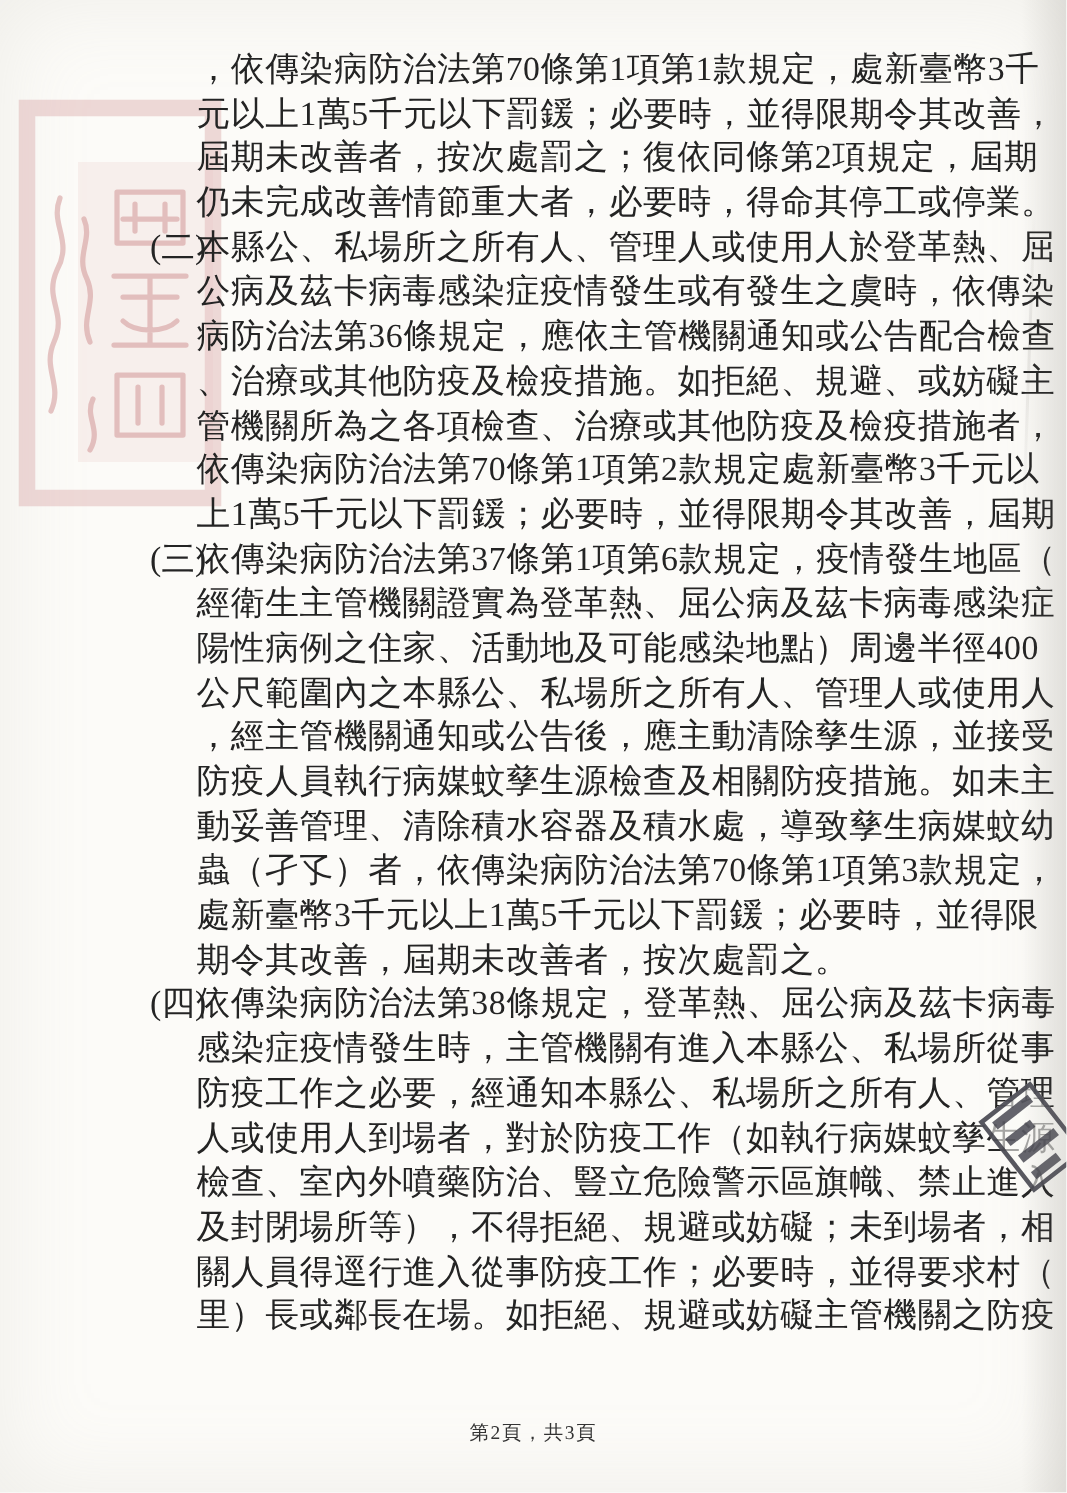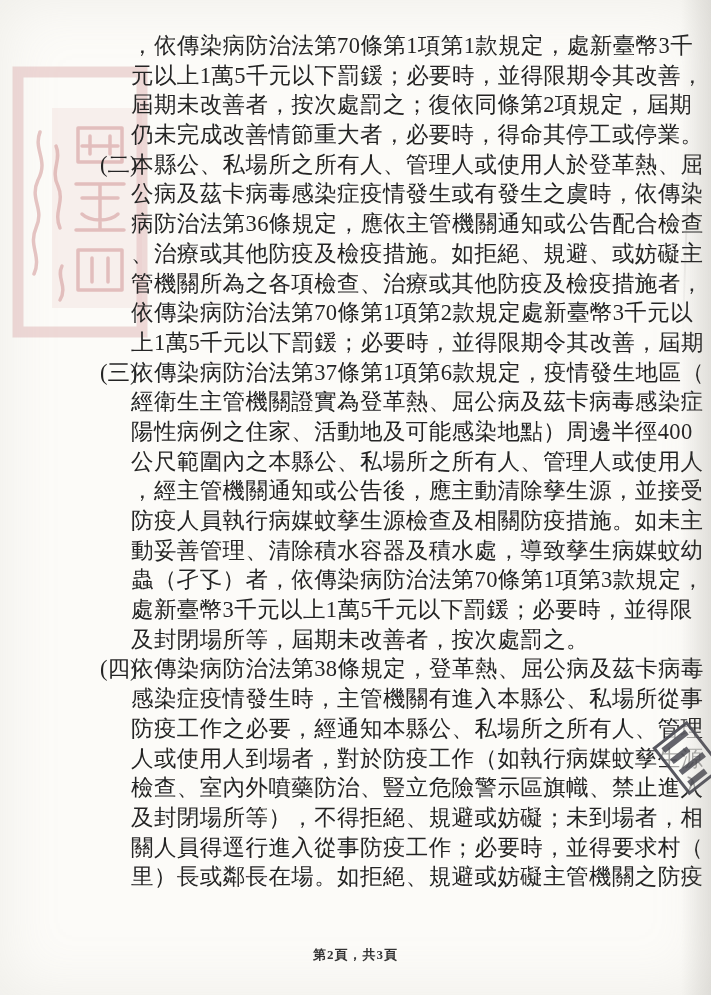--- a/index.html
+++ b/index.html
@@ -44,21 +44,21 @@
   
   .body{
     position:absolute;left:100px;top:31px;width:565px;
     font-size:22.5px;line-height:29.7px;
     letter-spacing:0.4px;
   }
   .line{white-space:nowrap;height:29.7px;}
   .line .marker{display:inline-block;width:31px;letter-spacing:0;}
   .footer{
     position:absolute;left:0;top:946px;width:711px;
-    text-align:center;font-size:13px;letter-spacing:1px;color:#333;font-weight:bold;
+    text-align:center;font-size:13px;letter-spacing:1px;color:#333;
   }
 </style>
 </head>
 <body>
 
 <div class="page">
 
   <div class="seal-left">
     <svg width="136" height="272" viewBox="0 0 136 272" xmlns="http://www.w3.org/2000/svg">
       <rect x="6" y="6" width="124" height="260" fill="none" stroke="#d8a8a8" stroke-width="11" opacity="0.42"></rect>
@@ -89,21 +89,21 @@
       <div class="line"><span class="marker"></span><span>上1萬5千元以下罰鍰；必要時，並得限期令其改善，屆期</span></div>
       <div class="line"><span class="marker">(三)</span><span>依傳染病防治法第37條第1項第6款規定，疫情發生地區（</span></div>
       <div class="line"><span class="marker"></span><span>經衛生主管機關證實為登革熱、屈公病及茲卡病毒感染症</span></div>
       <div class="line"><span class="marker"></span><span>陽性病例之住家、活動地及可能感染地點）周邊半徑400</span></div>
       <div class="line"><span class="marker"></span><span>公尺範圍內之本縣公、私場所之所有人、管理人或使用人</span></div>
       <div class="line"><span class="marker"></span><span>，經主管機關通知或公告後，應主動清除孳生源，並接受</span></div>
       <div class="line"><span class="marker"></span><span>防疫人員執行病媒蚊孳生源檢查及相關防疫措施。如未主</span></div>
       <div class="line"><span class="marker"></span><span>動妥善管理、清除積水容器及積水處，導致孳生病媒蚊幼</span></div>
       <div class="line"><span class="marker"></span><span>蟲（孑孓）者，依傳染病防治法第70條第1項第3款規定，</span></div>
       <div class="line"><span class="marker"></span><span>處新臺幣3千元以上1萬5千元以下罰鍰；必要時，並得限</span></div>
-      <div class="line"><span class="marker"></span><span>及封閉場所等，屆期未改善者，按次處罰之。</span></div>
+      <div class="line"><span class="marker"></span><span>期令其改善，屆期未改善者，按次處罰之。</span></div>
       <div class="line"><span class="marker">(四)</span><span>依傳染病防治法第38條規定，登革熱、屈公病及茲卡病毒</span></div>
       <div class="line"><span class="marker"></span><span>感染症疫情發生時，主管機關有進入本縣公、私場所從事</span></div>
       <div class="line"><span class="marker"></span><span>防疫工作之必要，經通知本縣公、私場所之所有人、管理</span></div>
       <div class="line"><span class="marker"></span><span>人或使用人到場者，對於防疫工作（如執行病媒蚊孳生源</span></div>
       <div class="line"><span class="marker"></span><span>檢查、室內外噴藥防治、豎立危險警示區旗幟、禁止進入</span></div>
       <div class="line"><span class="marker"></span><span>及封閉場所等），不得拒絕、規避或妨礙；未到場者，相</span></div>
       <div class="line"><span class="marker"></span><span>關人員得逕行進入從事防疫工作；必要時，並得要求村（</span></div>
       <div class="line"><span class="marker"></span><span>里）長或鄰長在場。如拒絕、規避或妨礙主管機關之防疫</span></div>
     </div>
 

